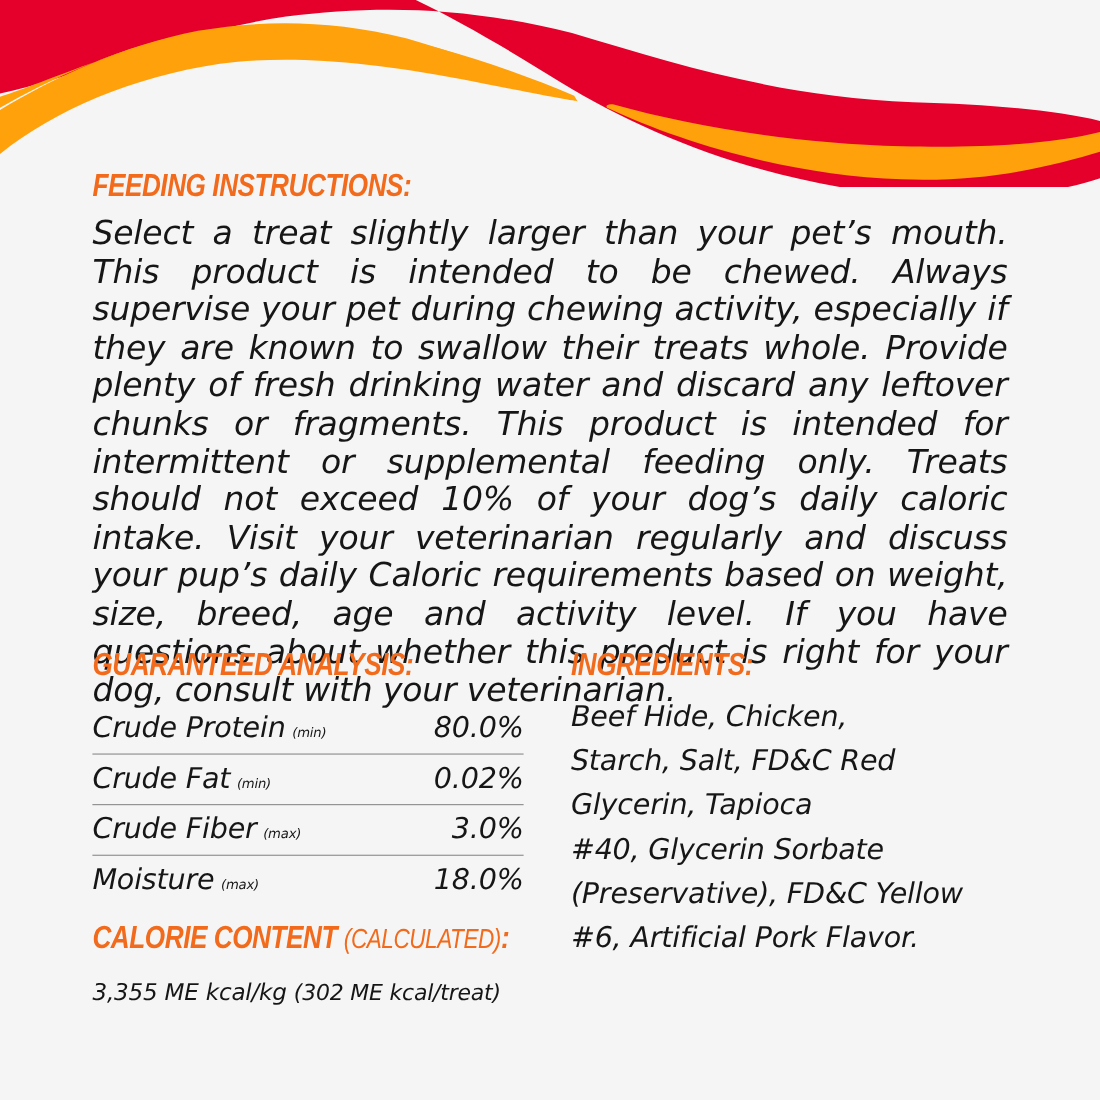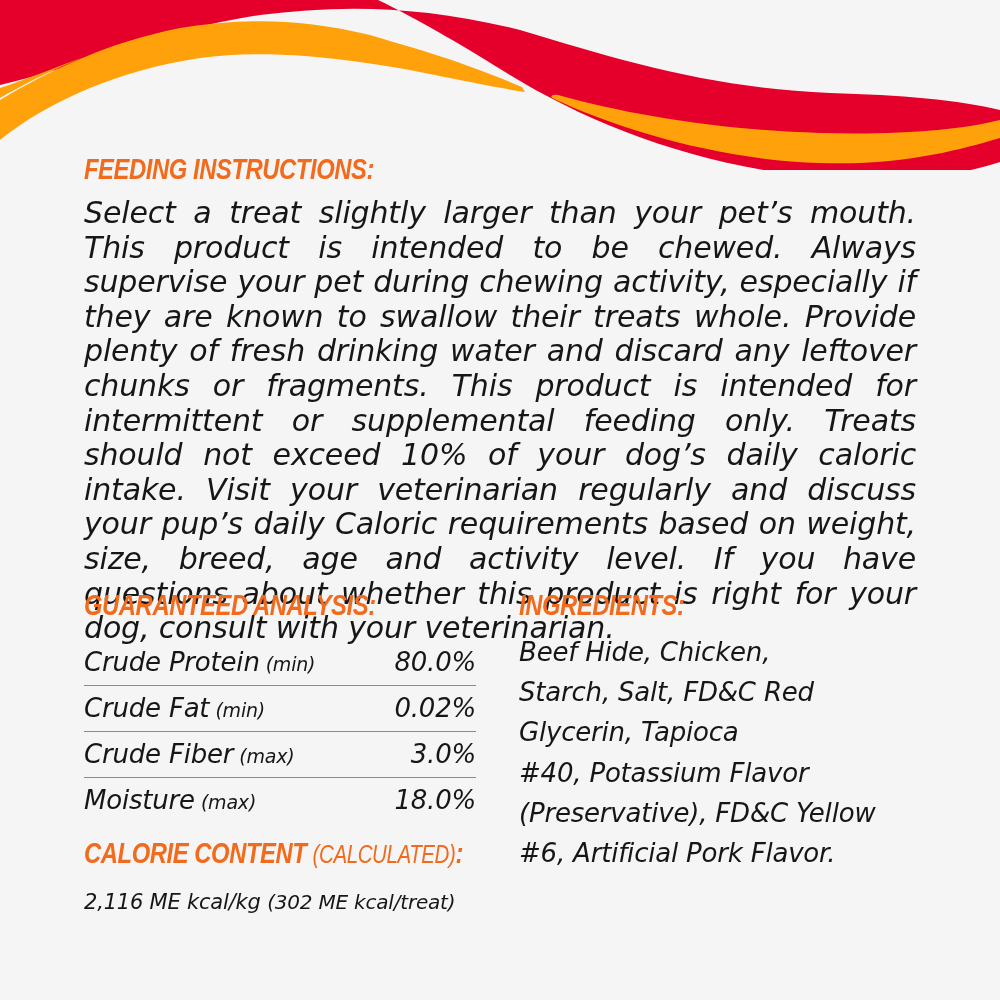--- a/index.html
+++ b/index.html
@@ -68,21 +68,21 @@
       align-items: baseline;
       height: 45px;
       line-height: 45px;
       border-bottom: 1.5px solid #8a8a8a;
       font-size: 26px;
       color: #161616;
       letter-spacing: -0.2px;
     }
     .ga-row:last-child { border-bottom: none; gap: 44px; }
     .ga-row .qual {
-      font-size: 19px;
+      font-size: 12px;
       margin-left: 6px;
       text-align: right;
     }
     .cal-heading { left: 84px; top: 837px; }
     .cal-body {
       position: absolute;
       left: 84px;
       top: 890px;
       font-size: 21px;
       color: #161616;
@@ -137,27 +137,27 @@
       <span>3.0%</span>
     </div>
     <div class="ga-row">
       <span><span>Moisture</span><span class="qual">(max)</span></span>
       <span>18.0%</span>
     </div>
   </div>
 
   <h2 class="heading cal-heading"><span>CALORIE CONTENT</span> <span class="sub">(CALCULATED)</span><span>:</span></h2>
   <div class="cal-body">
-    <span>2,116 ME kcal/kg</span>
+    <span>3,355 ME kcal/kg</span>
     <span class="small">(302 ME kcal/treat)</span>
   </div>
 
   <h2 class="heading ing-heading">INGREDIENTS:</h2>
   <p class="ing-body">
     <span>Beef Hide, Chicken,</span>
     <span>Starch, Salt, FD&amp;C Red</span>
     <span>Glycerin, Tapioca</span>
-    <span>#40, Potassium Flavor</span>
+    <span>#40, Glycerin Sorbate</span>
     <span>(Preservative), FD&amp;C Yellow</span>
     <span>#6, Artificial Pork Flavor.</span>
   </p>
 
 </div>
 
 </body></html>

